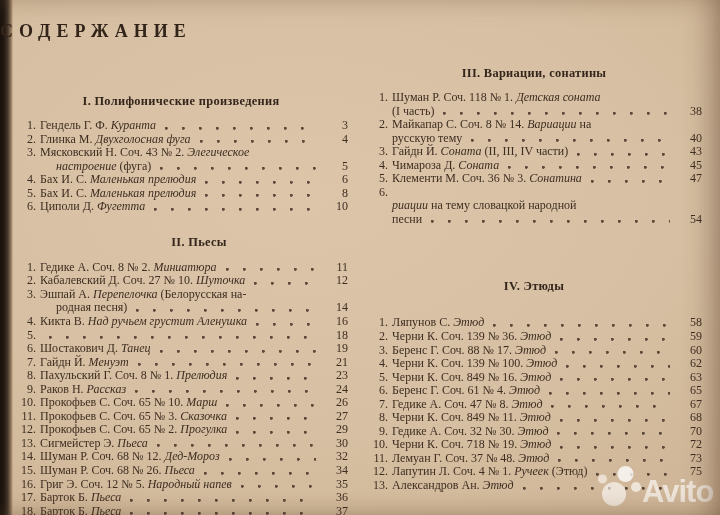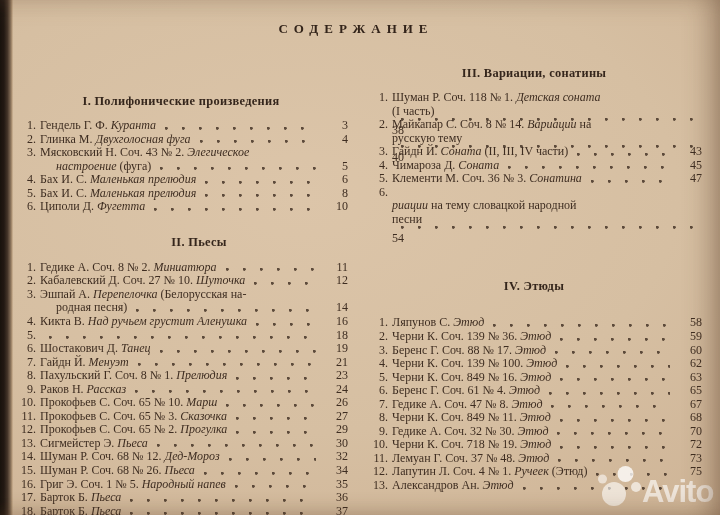--- a/index.html
+++ b/index.html
@@ -15,35 +15,35 @@
     background:linear-gradient(90deg,#18120e 0%,#231a14 30%,#46362a 58%,#7a6550 78%,#b49878 93%,rgba(180,152,120,0) 100%);
   }
   .vignette{
     position:absolute;inset:0;pointer-events:none;
     box-shadow:inset -22px 0 28px -14px rgba(86,58,38,.45),
                inset 0 -16px 22px -16px rgba(86,58,38,.30),
                inset 0 18px 26px -18px rgba(120,92,64,.22);
   }
   .title{
     position:absolute;top:21px;left:0;width:100%;box-sizing:border-box;padding-right:22px;
-    text-align:center;font-weight:bold;font-size:13px;letter-spacing:6px;color:#33241a;padding-left:14px;
+    text-align:left;font-weight:bold;font-size:18px;letter-spacing:6px;color:#33241a;
   }
   .col{position:absolute;top:60px;font-size:12px;}
   #col-left{left:14px;width:334px;margin-top:28px;}
   #col-right{left:366px;width:336px;}
   .sec-heading{font-weight:bold;font-size:12.4px;text-align:center;margin-top:6px;color:#35261c;letter-spacing:.3px;}
   .items{margin-top:10px;}
   #col-left  .sec + .sec .sec-heading{margin-top:21px;padding-left:36px;}
   #col-left  .sec + .sec .items{margin-top:11px;}
   #col-right .sec + .sec .sec-heading{margin-top:53px;}
   #col-right .sec + .sec .items{margin-top:22px;}
   .row{display:flex;align-items:baseline;line-height:13.55px;height:13.55px;white-space:nowrap;}
   .num{flex:0 0 26px;box-sizing:border-box;padding-right:4px;text-align:right;}
   .cont{padding-left:42px;}
-  #col-right .cont{padding-left:26px;flex-direction:column;}
+  #col-right .cont{padding-left:26px;}
   .txt{flex:0 1 auto;}
   .it{font-style:italic;}
   .leader{
     flex:1 0 6px;align-self:stretch;margin:0 6px 0 9px;
     background-image:radial-gradient(circle at 1.3px 1.3px, rgba(62,45,33,.8) 1.15px, rgba(62,45,33,0) 1.8px);
     background-size:17px 3px;background-repeat:repeat-x;background-position:left 0 bottom 3px;
   }
   .pg{flex:0 0 26px;text-align:right;}
   .watermark{position:absolute;left:594px;top:457px;pointer-events:none;}
 </style>
@@ -190,21 +190,21 @@
             <span class="pg">32</span>
           </div>
           <div class="row">
             <span class="num">15.</span>
             <span class="txt"><span>Шуман Р. Соч. 68 № 26. </span><span class="it">Пьеса</span></span>
             <span class="leader"></span>
             <span class="pg">34</span>
           </div>
           <div class="row">
             <span class="num">16.</span>
-            <span class="txt"><span>Григ Э. Соч. 1 № 5. </span><span class="it">Народный напев</span></span>
+            <span class="txt"><span>Григ Э. Соч. 12 № 5. </span><span class="it">Народный напев</span></span>
             <span class="leader"></span>
             <span class="pg">35</span>
           </div>
           <div class="row">
             <span class="num">17.</span>
             <span class="txt"><span>Барток Б. </span><span class="it">Пьеса</span></span>
             <span class="leader"></span>
             <span class="pg">36</span>
           </div>
           <div class="row">

